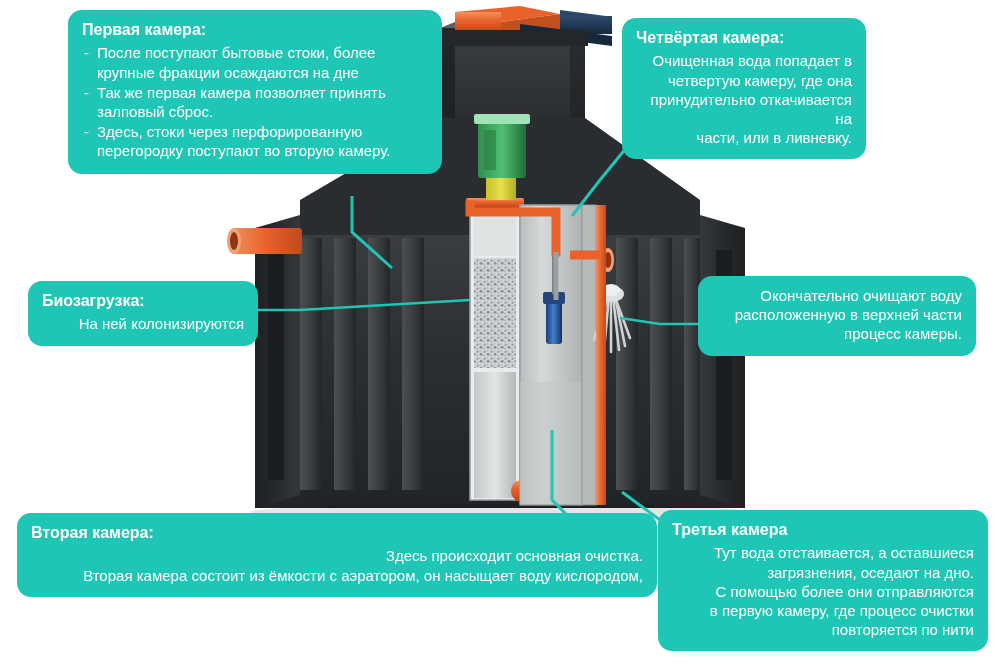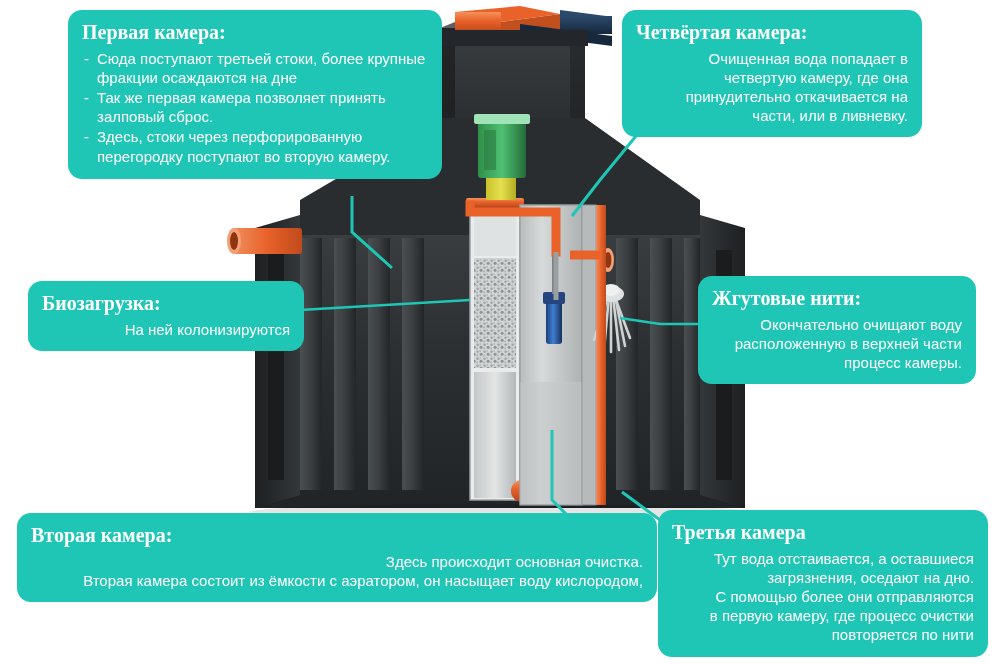--- a/index.html
+++ b/index.html
@@ -25,22 +25,21 @@
     box-sizing: border-box;
     padding: 10px 14px 12px 14px;
     line-height: 1.28;
     font-size: 15px;
     z-index: 40;
   }
   .callout .title {
     font-weight: bold;
     display: block;
     margin-bottom: 3px;
-    font-size: 20px;
-    font-family: Liberation Serif, serif;
+    font-size: 16px;
   }
   .callout .line {
     display: block;
     text-align: right;
   }
   .callout ul {
     margin: 0;
     padding: 0;
     list-style: none;
   }
@@ -53,22 +52,22 @@
     content: "-";
     position: absolute;
     left: 2px;
     top: 0;
   }
 
   
   #cal-1  { left: 68px;  top: 10px;  width: 374px; }
   #cal-2  { left: 17px;  top: 513px; width: 640px; }
   #cal-3  { left: 658px; top: 510px; width: 330px; }
-  #cal-4  { left: 622px; top: 10px;  width: 300px; }
-  #cal-5  { left: 28px;  top: 281px; width: 276px; }
+  #cal-4  { left: 622px; top: 18px;  width: 244px; }
+  #cal-5  { left: 28px;  top: 281px; width: 230px; }
   #cal-6  { left: 698px; top: 276px; width: 278px; }
 
   
   #leaders {
     position: absolute;
     left: 0; top: 0;
     width: 1000px; height: 664px;
     z-index: 35;
     pointer-events: none;
   }
@@ -271,41 +270,40 @@
       <path d="M660,520 L622,492"></path>
       <path d="M636,136 L600,180 L572,216"></path>
       <path d="M254,310 L300,310 L470,300" stroke-width="2.6"></path>
       <path d="M698,324 L660,324 L620,318" stroke-width="2.6"></path>
     </g>
   </svg>
 
   <div class="callout" id="cal-1">
     <span class="title">Первая камера:</span>
     <ul>
-      <li>Сюда поступают третьей стоки, более крупные фракции осаждаются на дне</li>
+      <li>После поступают бытовые стоки, более крупные фракции осаждаются на дне</li>
       <li>Так же первая камера позволяет принять залповый сброс.</li>
       <li>Здесь, стоки через перфорированную перегородку поступают во вторую камеру.</li>
     </ul>
   </div>
 
   <div class="callout" id="cal-4">
     <span class="title">Четвёртая камера:</span>
     <span class="line">Очищенная вода попадает в</span>
     <span class="line">четвертую камеру, где она</span>
     <span class="line">принудительно откачивается на</span>
     <span class="line">части, или в ливневку.</span>
   </div>
 
   <div class="callout" id="cal-5">
     <span class="title">Биозагрузка:</span>
     <span class="line">На ней колонизируются</span>
   </div>
 
   <div class="callout" id="cal-6">
-    <span class="title">Жгутовые нити:</span>
     <span class="line">Окончательно очищают воду</span>
     <span class="line">расположенную в верхней части</span>
     <span class="line">процесс камеры.</span>
   </div>
 
   <div class="callout" id="cal-2">
     <span class="title">Вторая камера:</span>
     <span class="line">Здесь происходит основная очистка.</span>
     <span class="line">Вторая камера состоит из ёмкости с аэратором, он насыщает воду кислородом,</span>
   </div>

